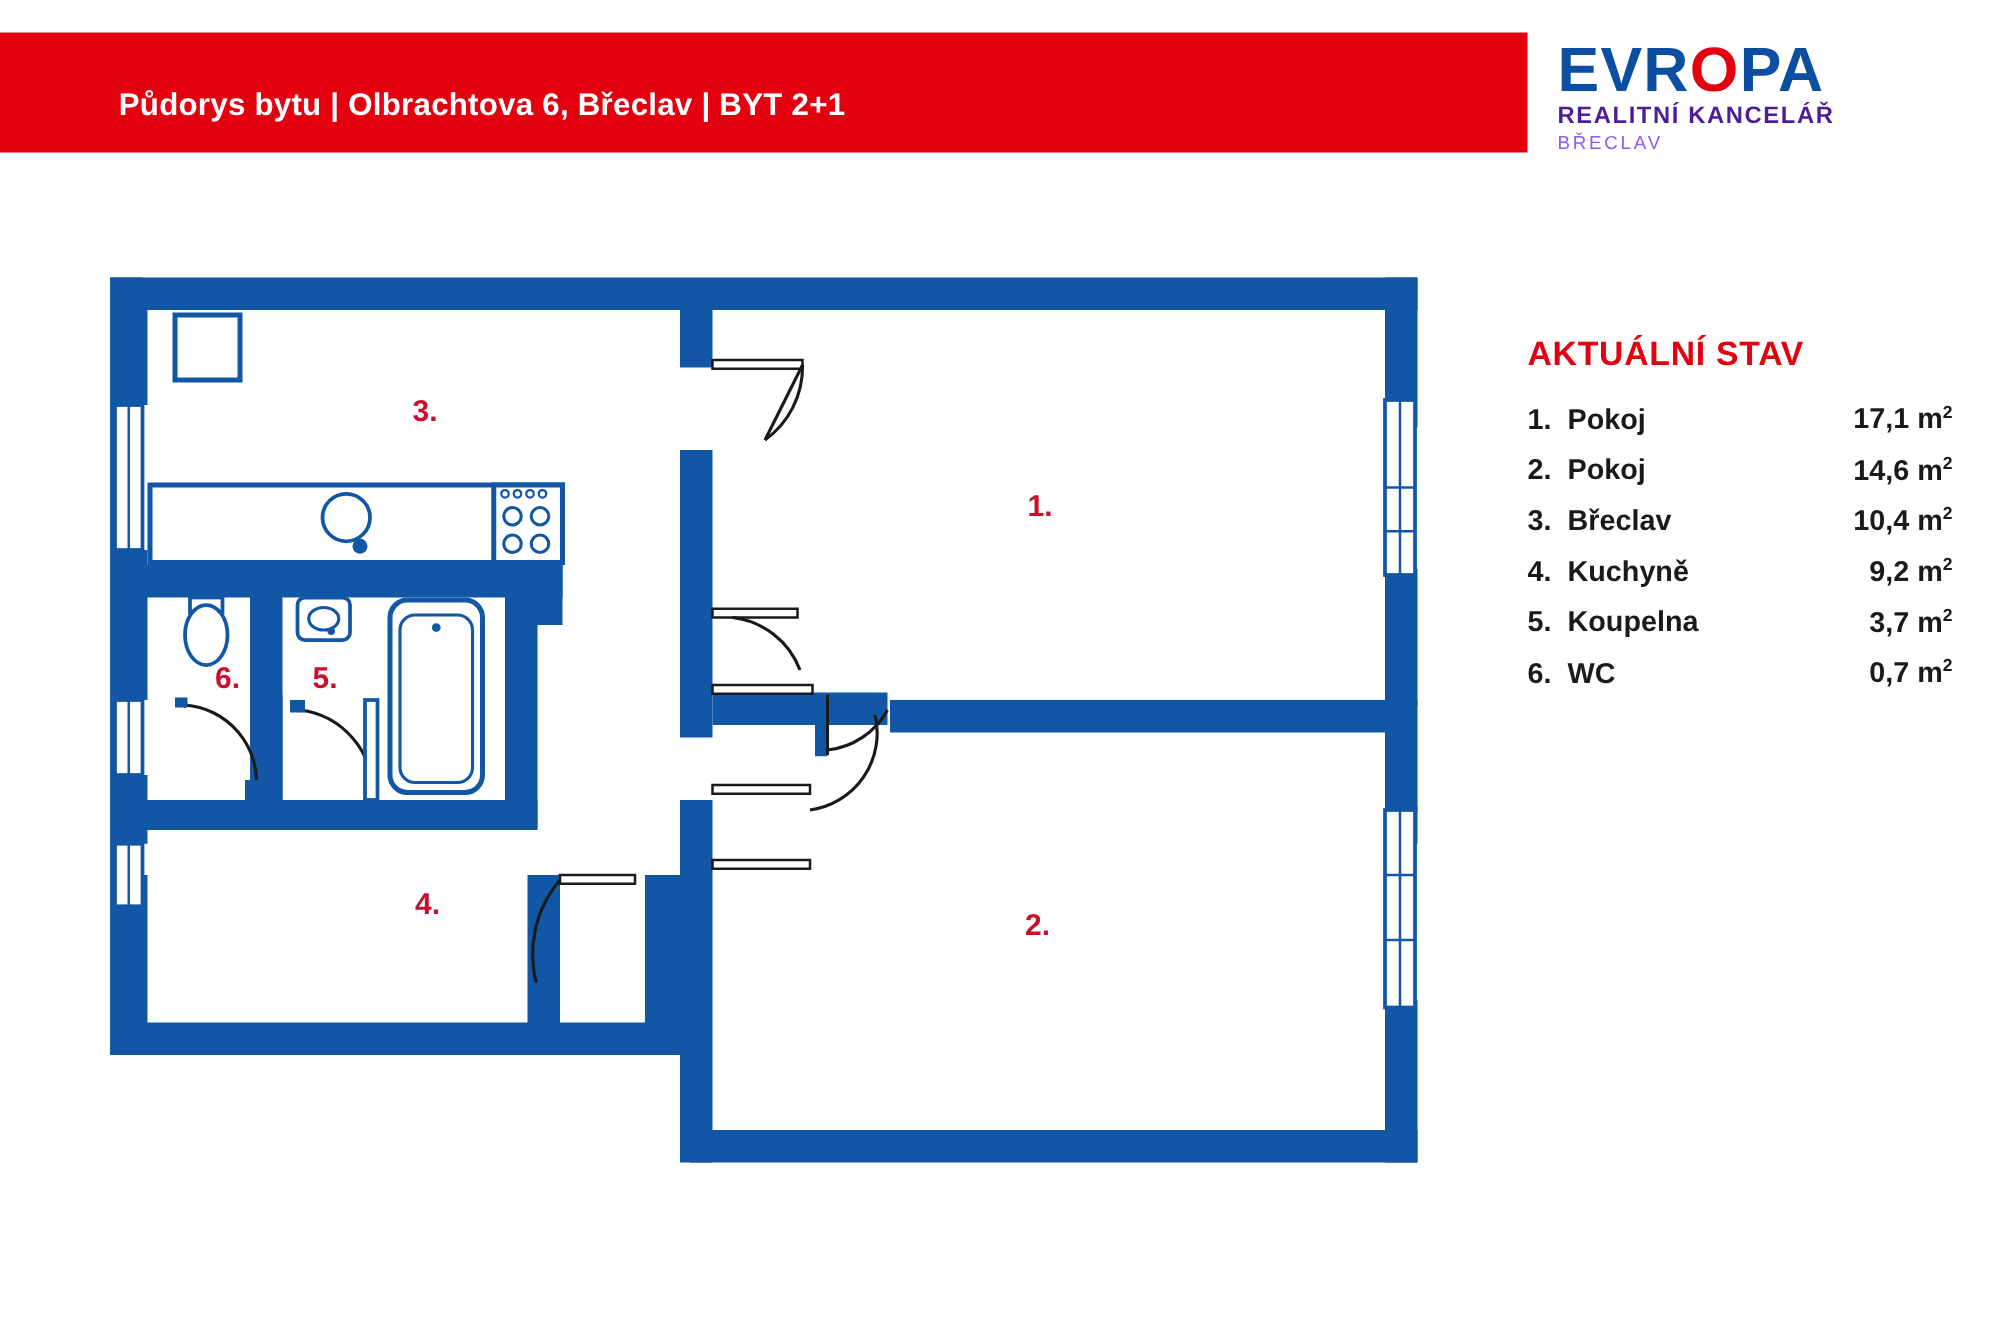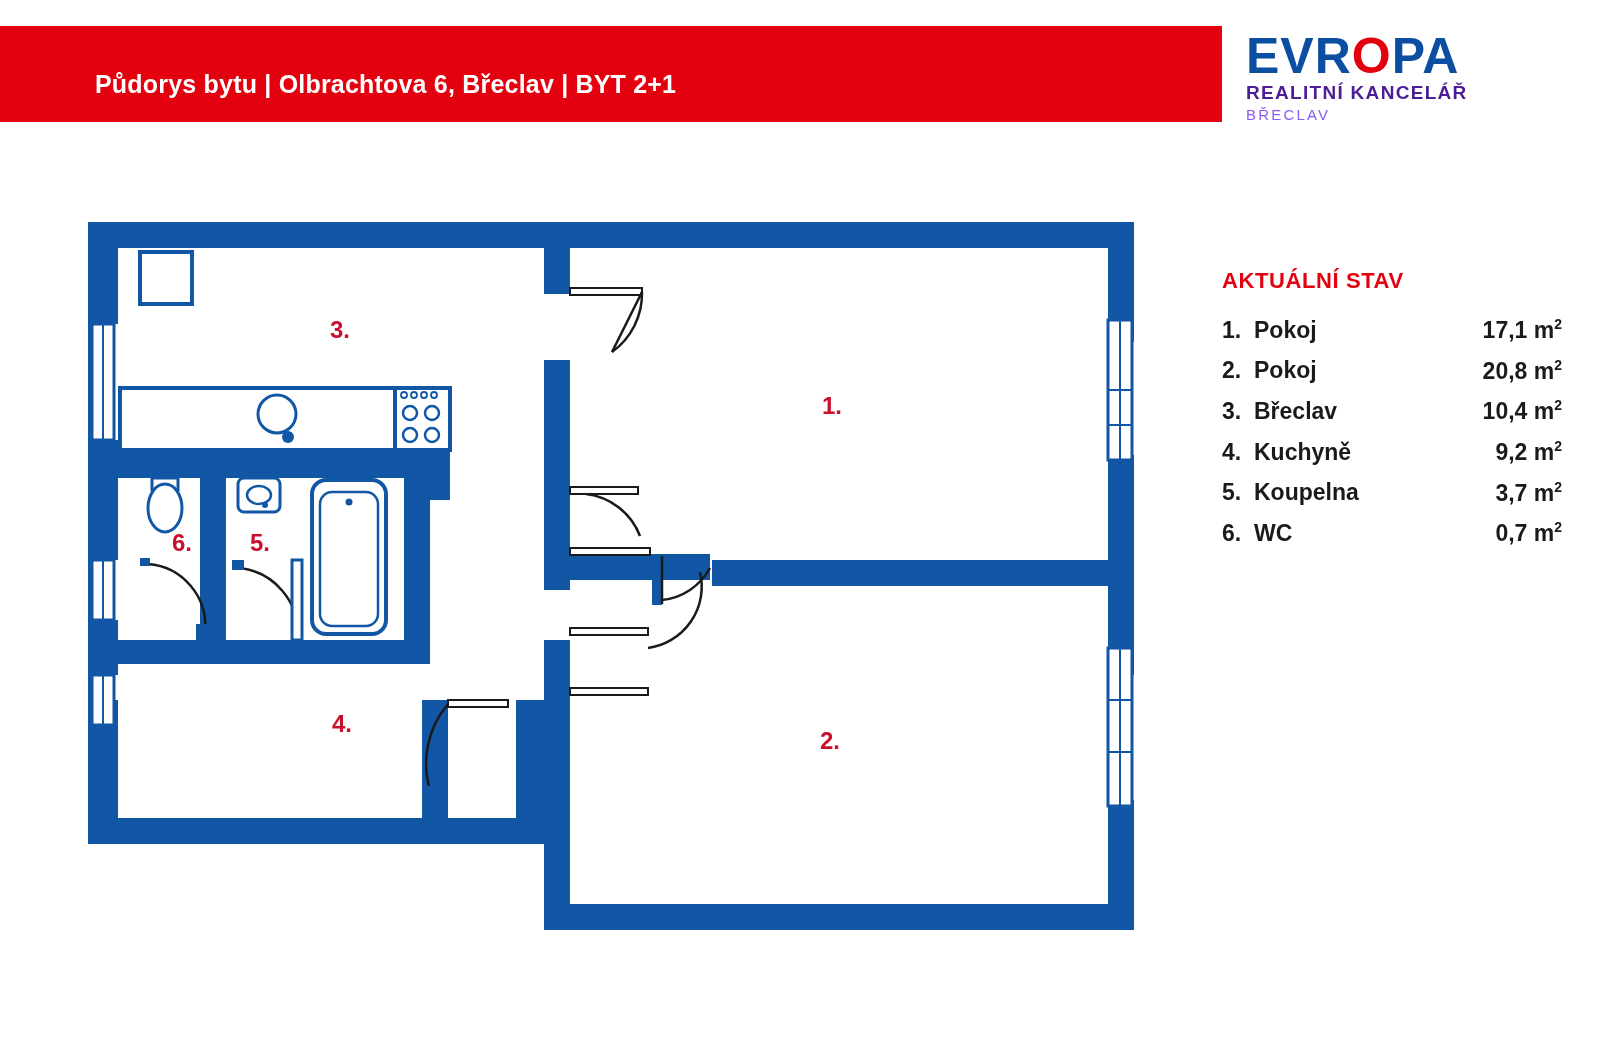--- a/index.html
+++ b/index.html
@@ -33,21 +33,21 @@
     font-size:19px; font-weight:bold; color:#4c1d95; letter-spacing:1.3px;
     line-height:22px;
   }
   .logo-city {
     font-size:15px; font-weight:normal; color:#8b5cf6; letter-spacing:2.2px;
     line-height:22px;
   }
   
   .legend { position:absolute; left:1222px; top:268px; width:340px; }
   .legend-title {
-    font-size:22px; font-weight:bold; color:#e3000f; letter-spacing:0.6px;
+    font-size:27px; font-weight:bold; color:#e3000f; letter-spacing:0.6px;
     margin-bottom:22px;
   }
   .legend-row {
     display:flex; align-items:baseline; font-size:23px; font-weight:bold;
     color:#1a1a1a; margin-bottom:13px;
   }
   .legend-num { width:32px; flex:none; }
   .legend-name { flex:1; }
   .legend-area { width:112px; text-align:right; white-space:nowrap; }
   .legend-area sup { font-size:14px; }
@@ -74,21 +74,21 @@
   <div class="legend-title">AKTUÁLNÍ STAV</div>
 
   <div class="legend-row">
     <span class="legend-num">1.</span>
     <span class="legend-name">Pokoj</span>
     <span class="legend-area"><span>17,1 m</span><sup>2</sup></span>
   </div>
   <div class="legend-row">
     <span class="legend-num">2.</span>
     <span class="legend-name">Pokoj</span>
-    <span class="legend-area"><span>20,8 m</span><sup>2</sup></span>
+    <span class="legend-area"><span>14,6 m</span><sup>2</sup></span>
   </div>
   <div class="legend-row">
     <span class="legend-num">3.</span>
     <span class="legend-name">Břeclav</span>
     <span class="legend-area"><span>10,4 m</span><sup>2</sup></span>
   </div>
   <div class="legend-row">
     <span class="legend-num">4.</span>
     <span class="legend-name">Kuchyně</span>
     <span class="legend-area"><span>9,2 m</span><sup>2</sup></span>

